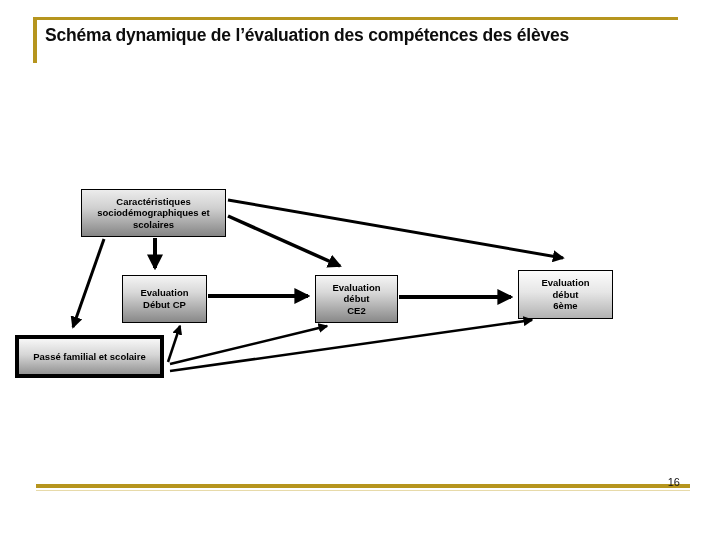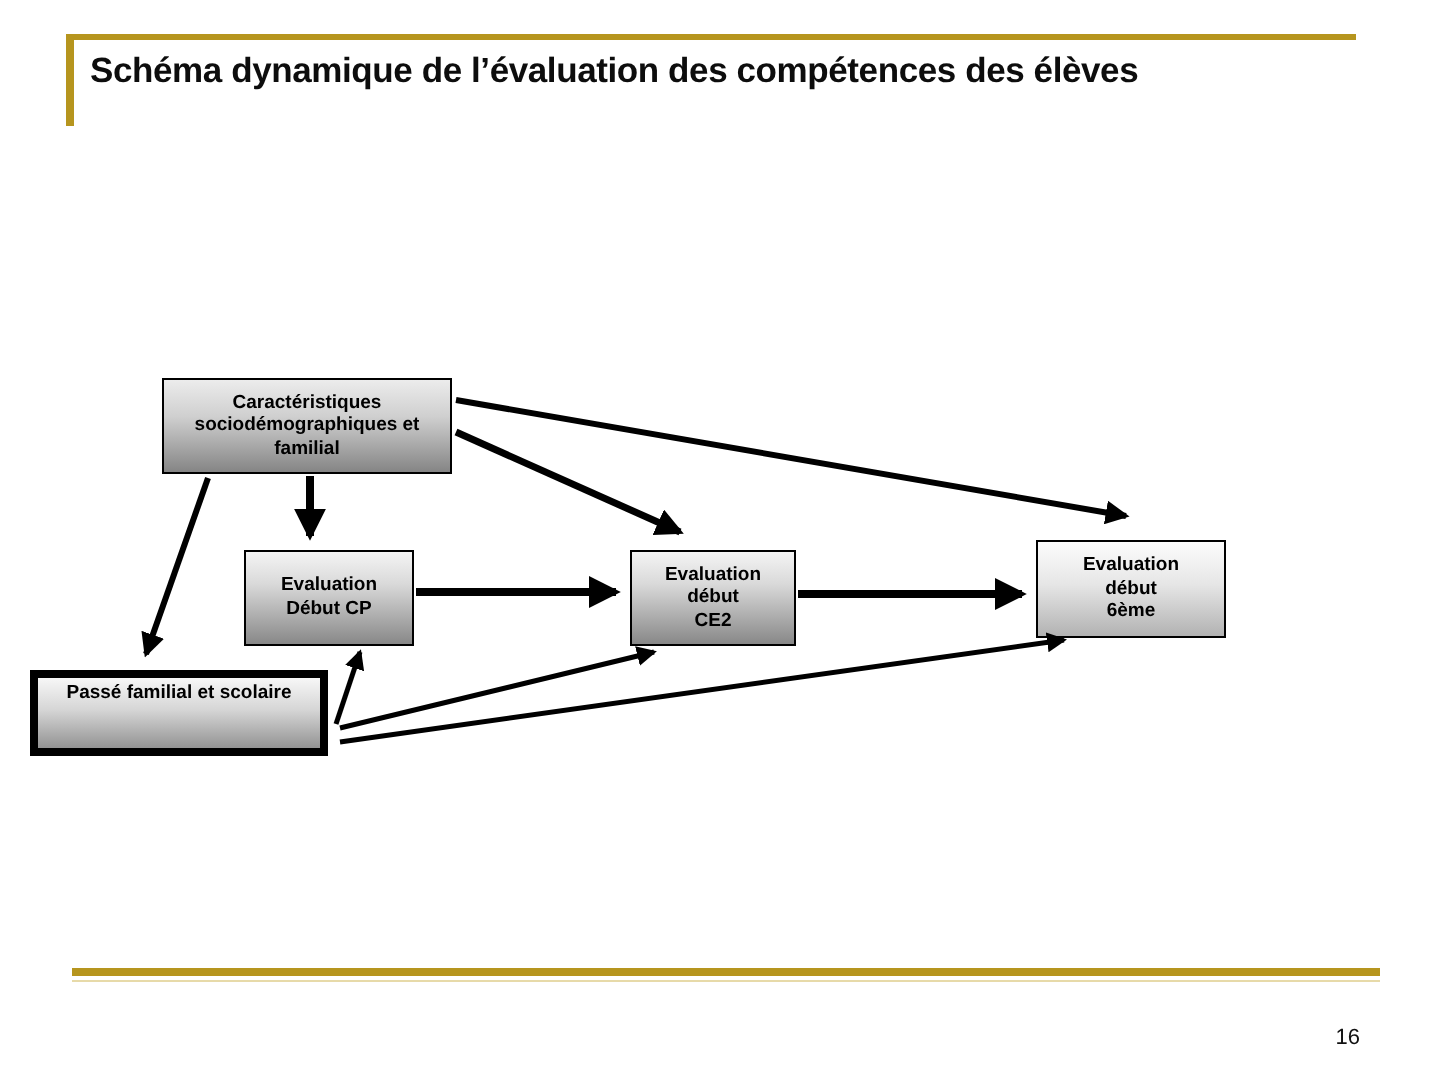--- a/index.html
+++ b/index.html
@@ -23,42 +23,42 @@
     display:flex;align-items:center;justify-content:center;
     background:linear-gradient(180deg,#f4f4f4 0%,#d9d9d9 35%,#888888 100%);
     color:#000;font-weight:bold;font-size:9.5px;line-height:1.22;text-align:center;
   }
   .box span{display:block;white-space:pre-line;}
   .b1{left:81px;top:189px;width:145px;height:48px;background:linear-gradient(180deg,#ececec 0%,#cfcfcf 40%,#858585 100%);}
   .b2{left:122px;top:275px;width:85px;height:48px;}
   .b3{left:315px;top:275px;width:83px;height:48px;}
   .b4{left:518px;top:270px;width:95px;height:49px;background:linear-gradient(180deg,#fcfcfc 0%,#e6e6e6 45%,#b2b2b2 100%);}
   .b5{left:15px;top:335px;width:149px;height:43px;border:4px solid #000;
-      align-items:flex-start;padding-top:2px;
+      align-items:flex-start;padding-top:12px;
       background:linear-gradient(180deg,#f7f7f7 0%,#d6d6d6 45%,#939393 100%);}
   
   .arrows{position:absolute;left:0;top:0;pointer-events:none;}
   
-  .page-number{position:absolute;left:652px;top:513px;width:28px;text-align:right;
+  .page-number{position:absolute;left:652px;top:476px;width:28px;text-align:right;
     font-size:11px;color:#111;font-weight:normal;}
 </style>
 </head>
 <body>
 
 <div class="slide">
 
   <div class="accent-top" style="background: rgb(182, 149, 30);"></div>
   <div class="accent-left" style="background: rgb(182, 149, 30);"></div>
 
   <h1 class="title"><span>Schéma dynamique de l’évaluation des compétences des élèves</span><br></h1>
 
   <div class="box b1">
     <span>Caractéristiques
 sociodémographiques et
-familial</span>
+scolaires</span>
   </div>
   <div class="box b2">
     <span>Evaluation
 Début CP</span>
   </div>
   <div class="box b3">
     <span>Evaluation
 début
 CE2</span>
   </div>

